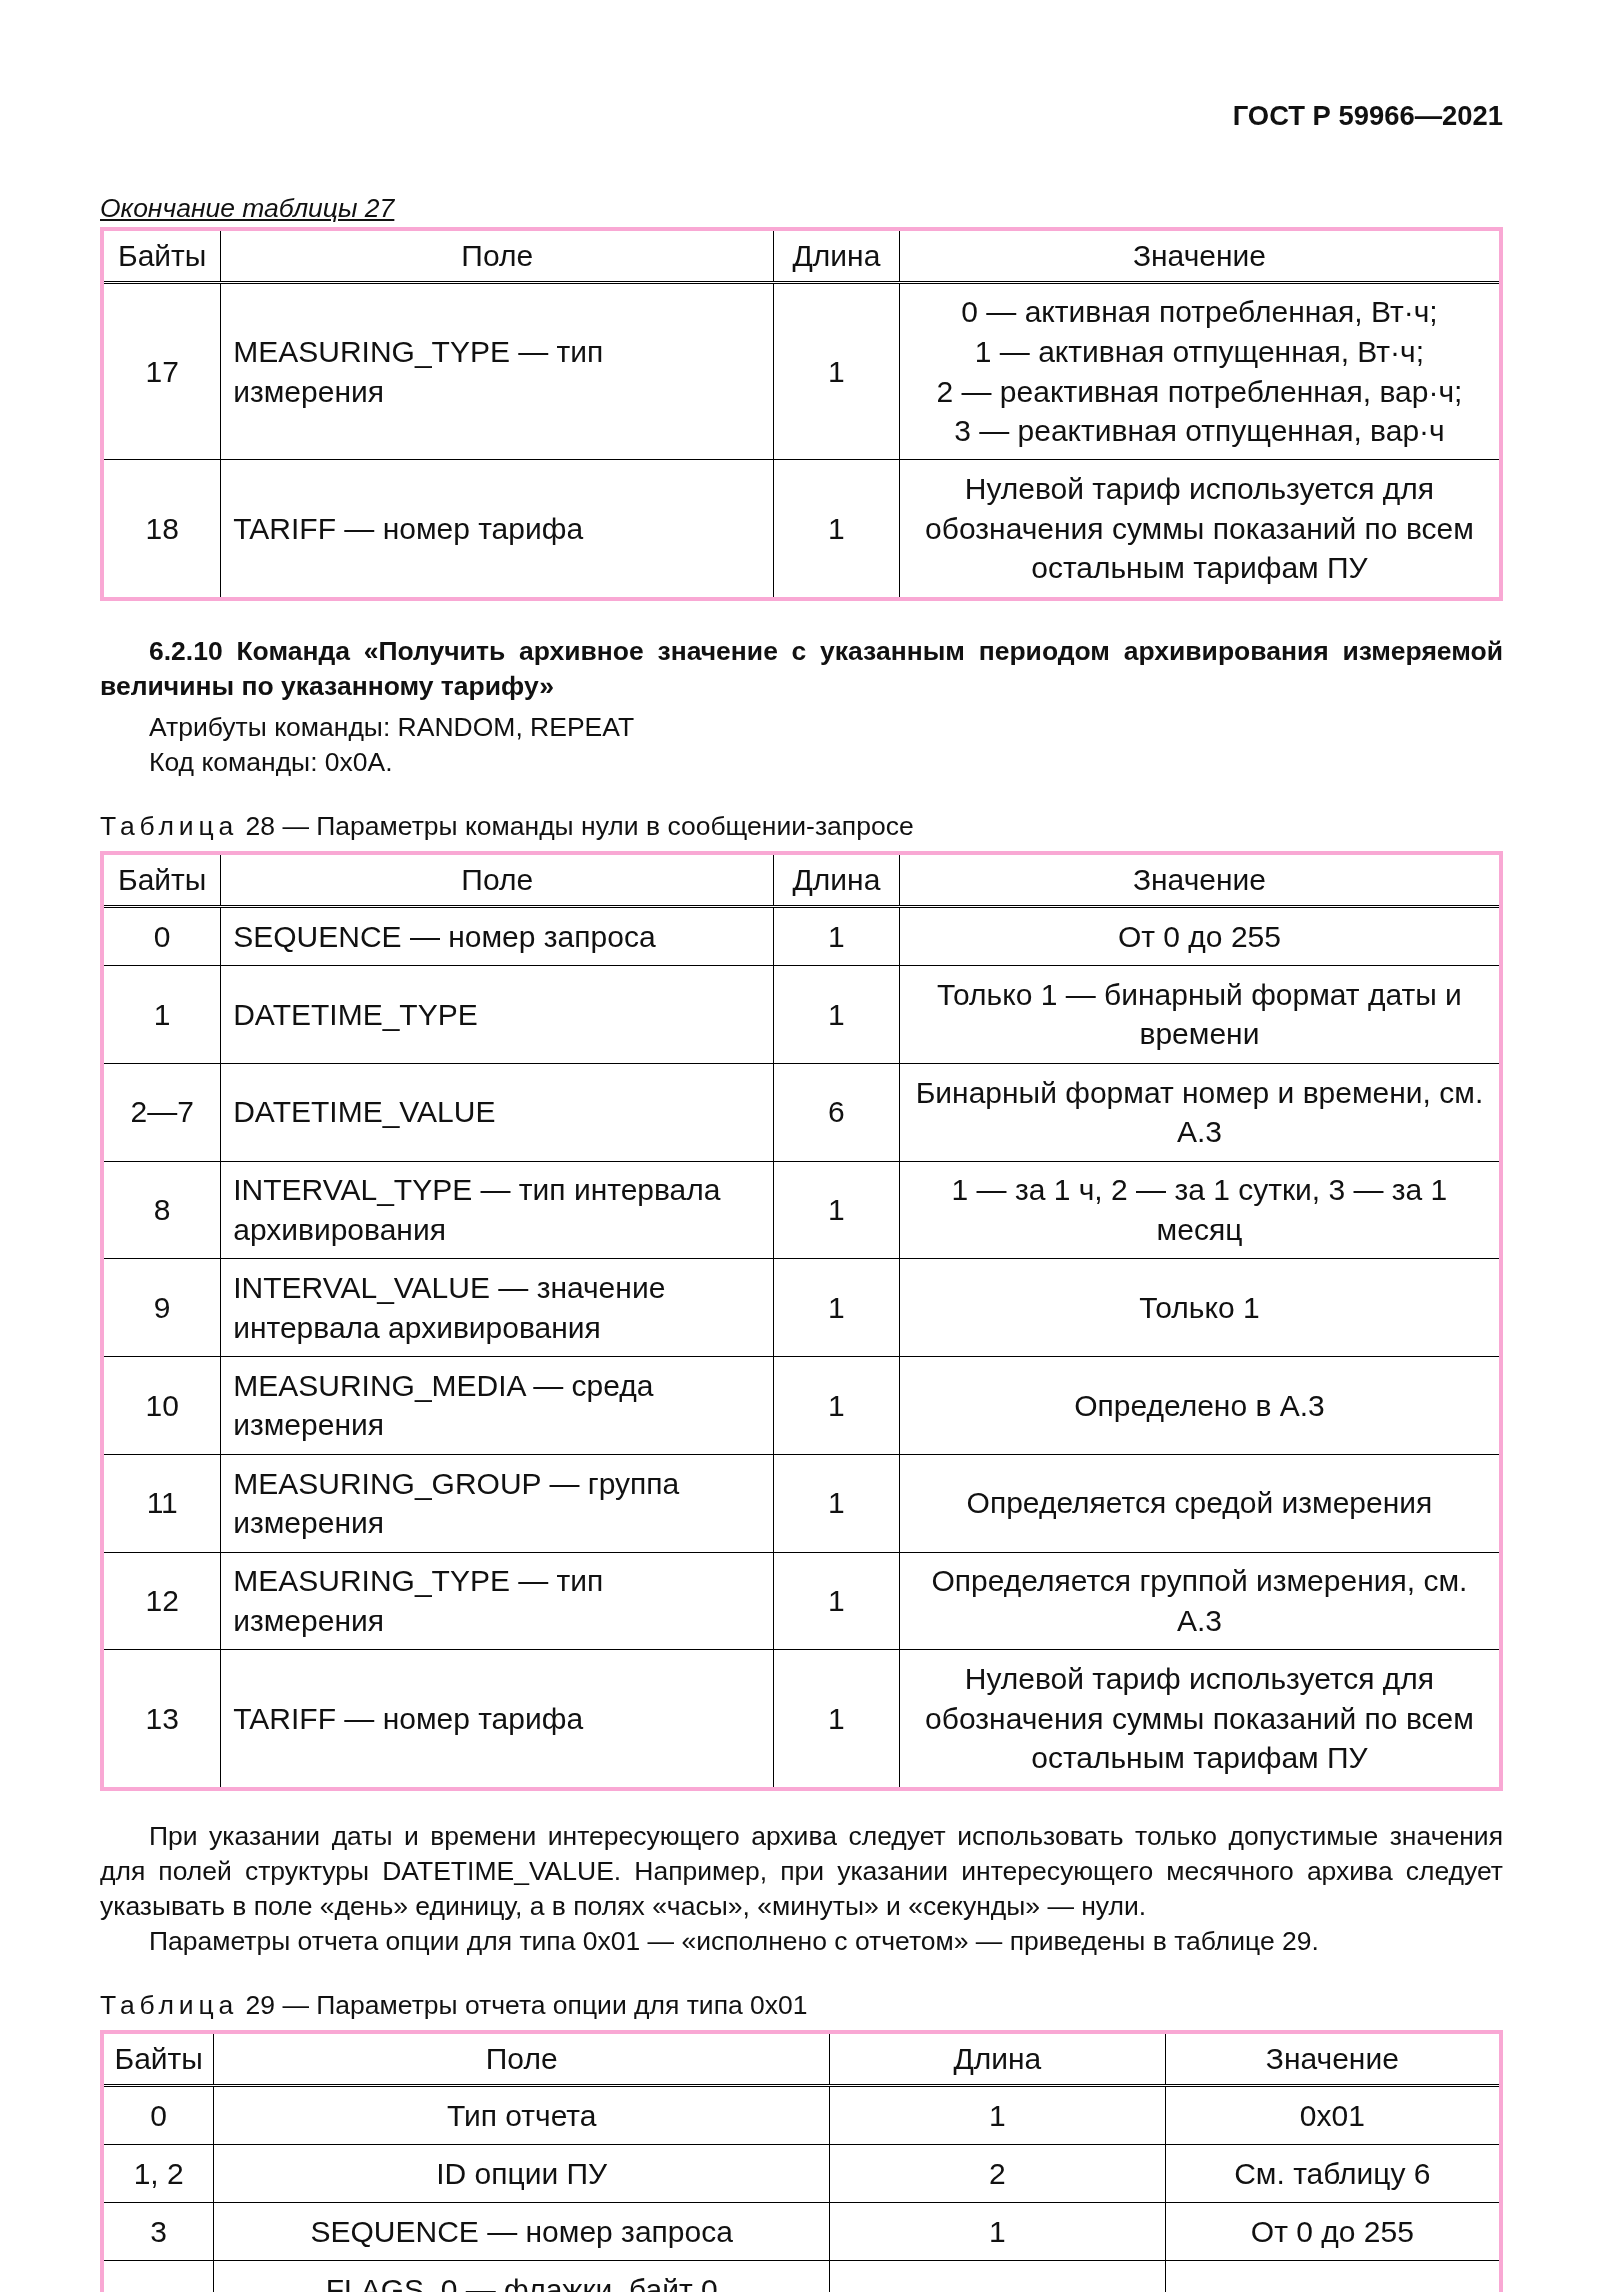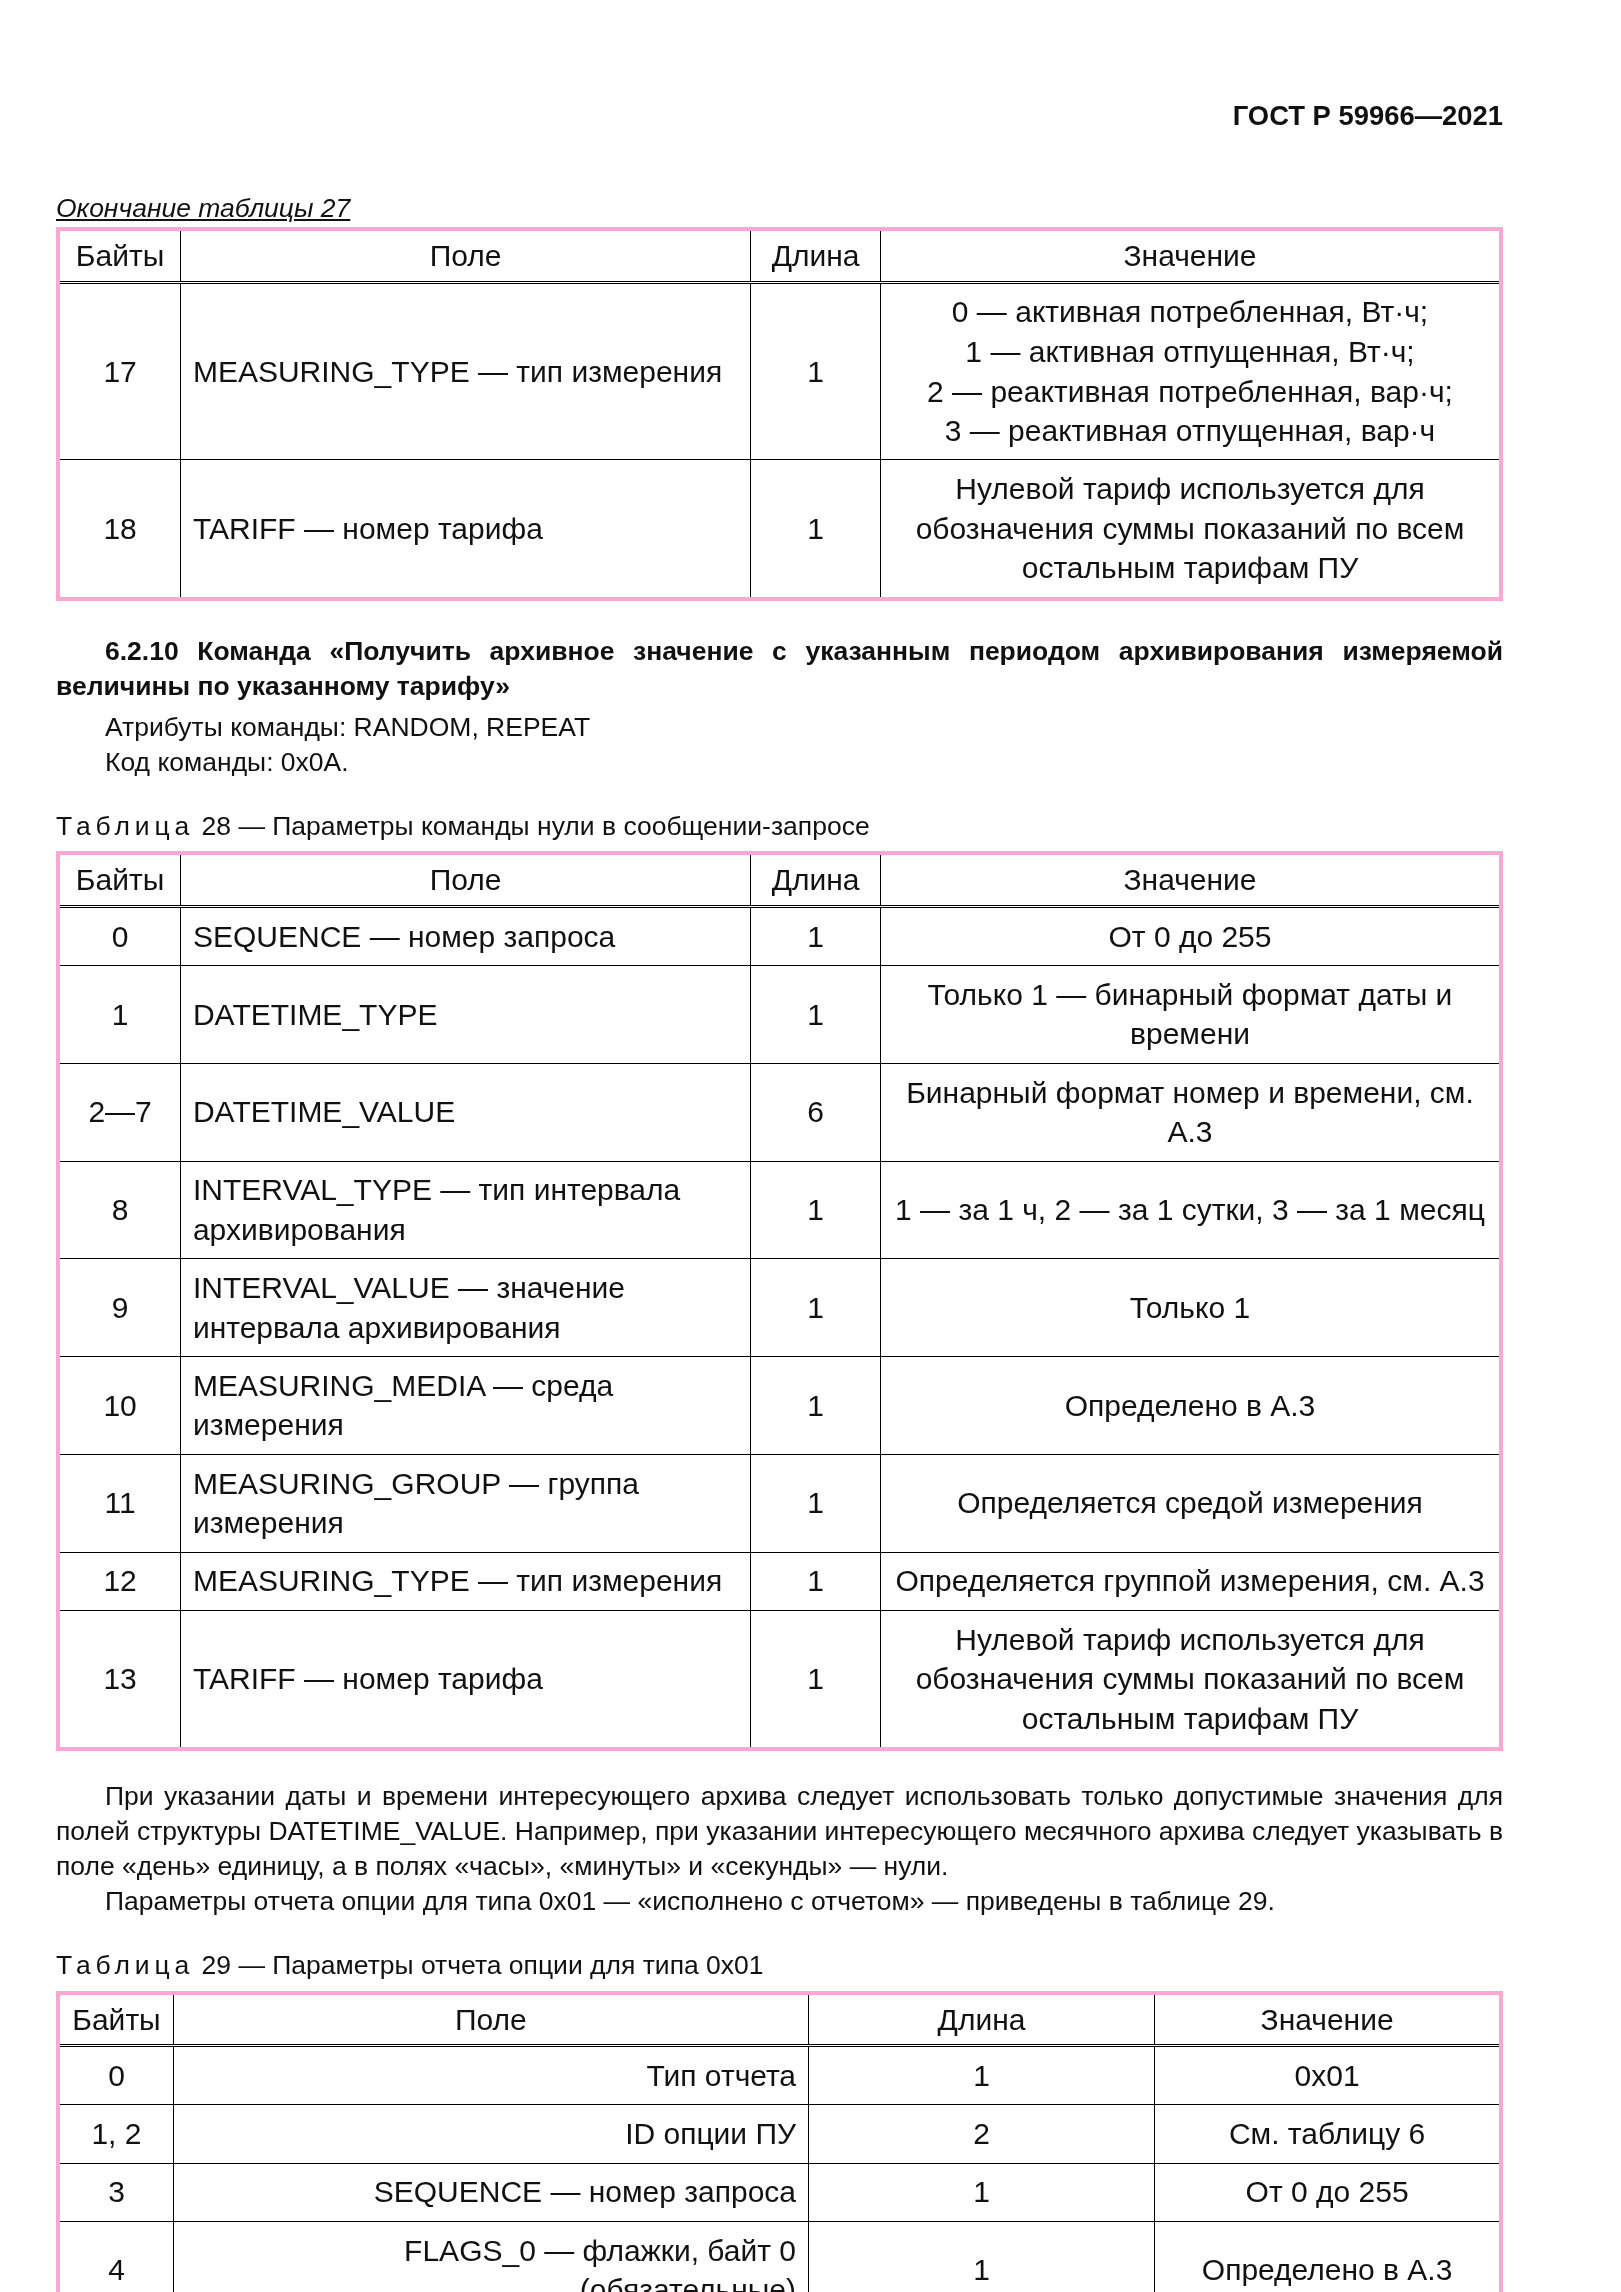--- a/index.html
+++ b/index.html
@@ -7,21 +7,21 @@
     padding: 0;
     background: #888;
   }
   .page {
     position: relative;
     width: 1621px;
     height: 2293px;
     margin: 0 auto;
     background: #ffffff;
     box-sizing: border-box;
-    padding: 98px 118px 0 56px;
+    padding: 98px 118px 0 100px;
     font-family: "Liberation Sans", sans-serif;
     font-size: 26.5px;
     line-height: 1.32;
     color: #111;
     overflow: hidden;
   }
   .doc-header {
     text-align: right;
     font-weight: bold;
     font-size: 27.4px;
@@ -55,21 +55,21 @@
   }
   
   .t-std th:nth-child(1), .t-std td:nth-child(1) { width: 8.5%; }
   .t-std th:nth-child(2), .t-std td:nth-child(2) { width: 39.5%; }
   .t-std td:nth-child(2) { text-align: left; }
   .t-std th:nth-child(3), .t-std td:nth-child(3) { width: 9%; }
   .t-std th:nth-child(4), .t-std td:nth-child(4) { width: 43%; }
   
   .t-29 th:nth-child(1), .t-29 td:nth-child(1) { width: 8%; }
   .t-29 th:nth-child(2), .t-29 td:nth-child(2) { width: 44%; }
-  .t-29 td:nth-child(2) { text-align: right; }
+  .t-29 td:nth-child(2) { text-align: center; }
   .t-29 th:nth-child(3), .t-29 td:nth-child(3) { width: 24%; }
   .t-29 th:nth-child(4), .t-29 td:nth-child(4) { width: 24%; }
 
   .section-heading {
     font-weight: bold;
     text-indent: 49px;
     text-align: justify;
     margin: 33px 0 5.9px 0;
   }
   .para {

